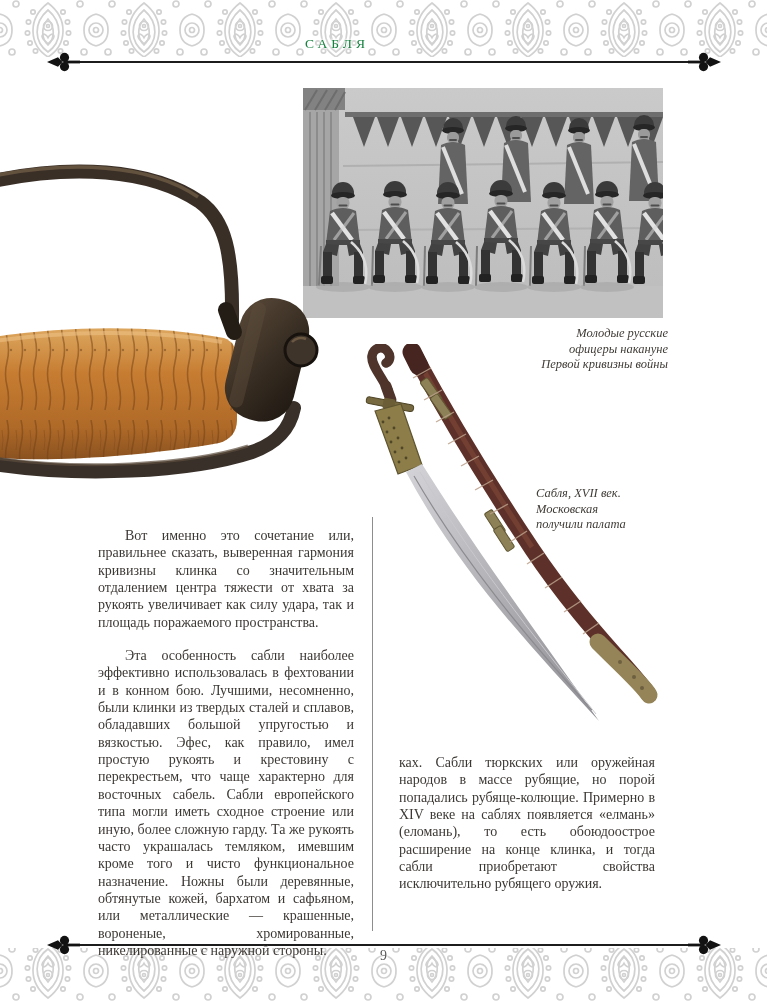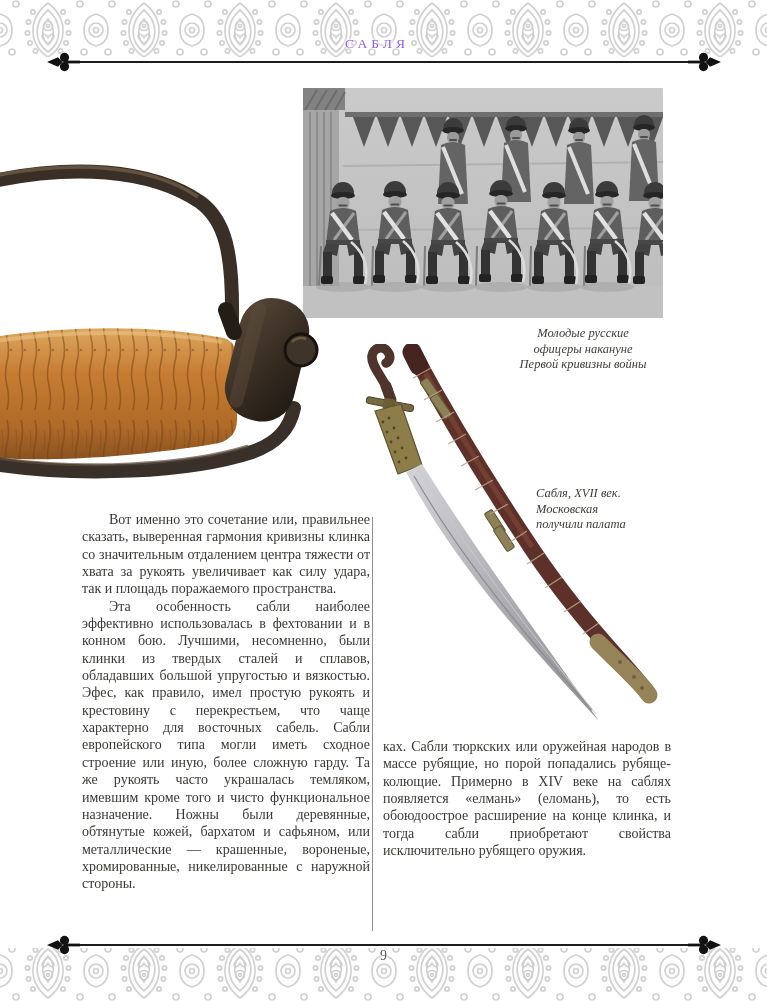--- a/index.html
+++ b/index.html
@@ -2,29 +2,29 @@
 <html lang="ru"><head>
 <meta charset="utf-8">
 <style>
   html,body{margin:0;padding:0;background:#ffffff;}
   #page{position:relative;width:767px;height:1001px;background:#fff;overflow:hidden;
         font-family:"Liberation Serif", serif;color:#3c3834;}
   .band{position:absolute;left:0;width:767px;display:block;}
   .rule{position:absolute;height:2px;background:#1c1c1c;}
   .finial{position:absolute;width:34px;height:22px;}
   .page-title{position:absolute;top:36px;left:0;width:674px;text-align:center;
-      font-size:13.5px;letter-spacing:.3em;color:#8b5cf6;
-      text-shadow:0 0 3px #fff,0 0 6px #fff,1px 1px 2px #fff,-1px -1px 2px #fff;padding-left:40px;}
+      font-size:13.5px;letter-spacing:.3em;color:#15803d;
+      text-shadow:0 0 3px #fff,0 0 6px #fff,1px 1px 2px #fff,-1px -1px 2px #fff;}
   .page-num{position:absolute;top:948px;left:0;width:767px;text-align:center;
       font-size:14px;color:#585858;
       text-shadow:0 0 3px #fff,0 0 6px #fff,1px 1px 1px #fff,-1px -1px 1px #fff;}
   .caption{position:absolute;font-style:italic;font-size:12.5px;line-height:15.6px;color:#403c37;}
-  .cap-right{text-align:center;}
+  .cap-right{text-align:right;}
   .col{position:absolute;width:288px;font-size:14px;line-height:17.35px;text-align:justify;}
-  .col p{margin:0;text-indent:27px;}
+  .col p{margin:16px;text-indent:27px;}
   .col p.noindent{text-indent:0;}
   .divider{position:absolute;left:372px;top:517px;width:1px;height:414px;background:#8d8d8d;}
   .photo{position:absolute;display:block;}
   svg{display:block;}
 </style>
 </head>
 <body>
 
 <div id="page">
 

